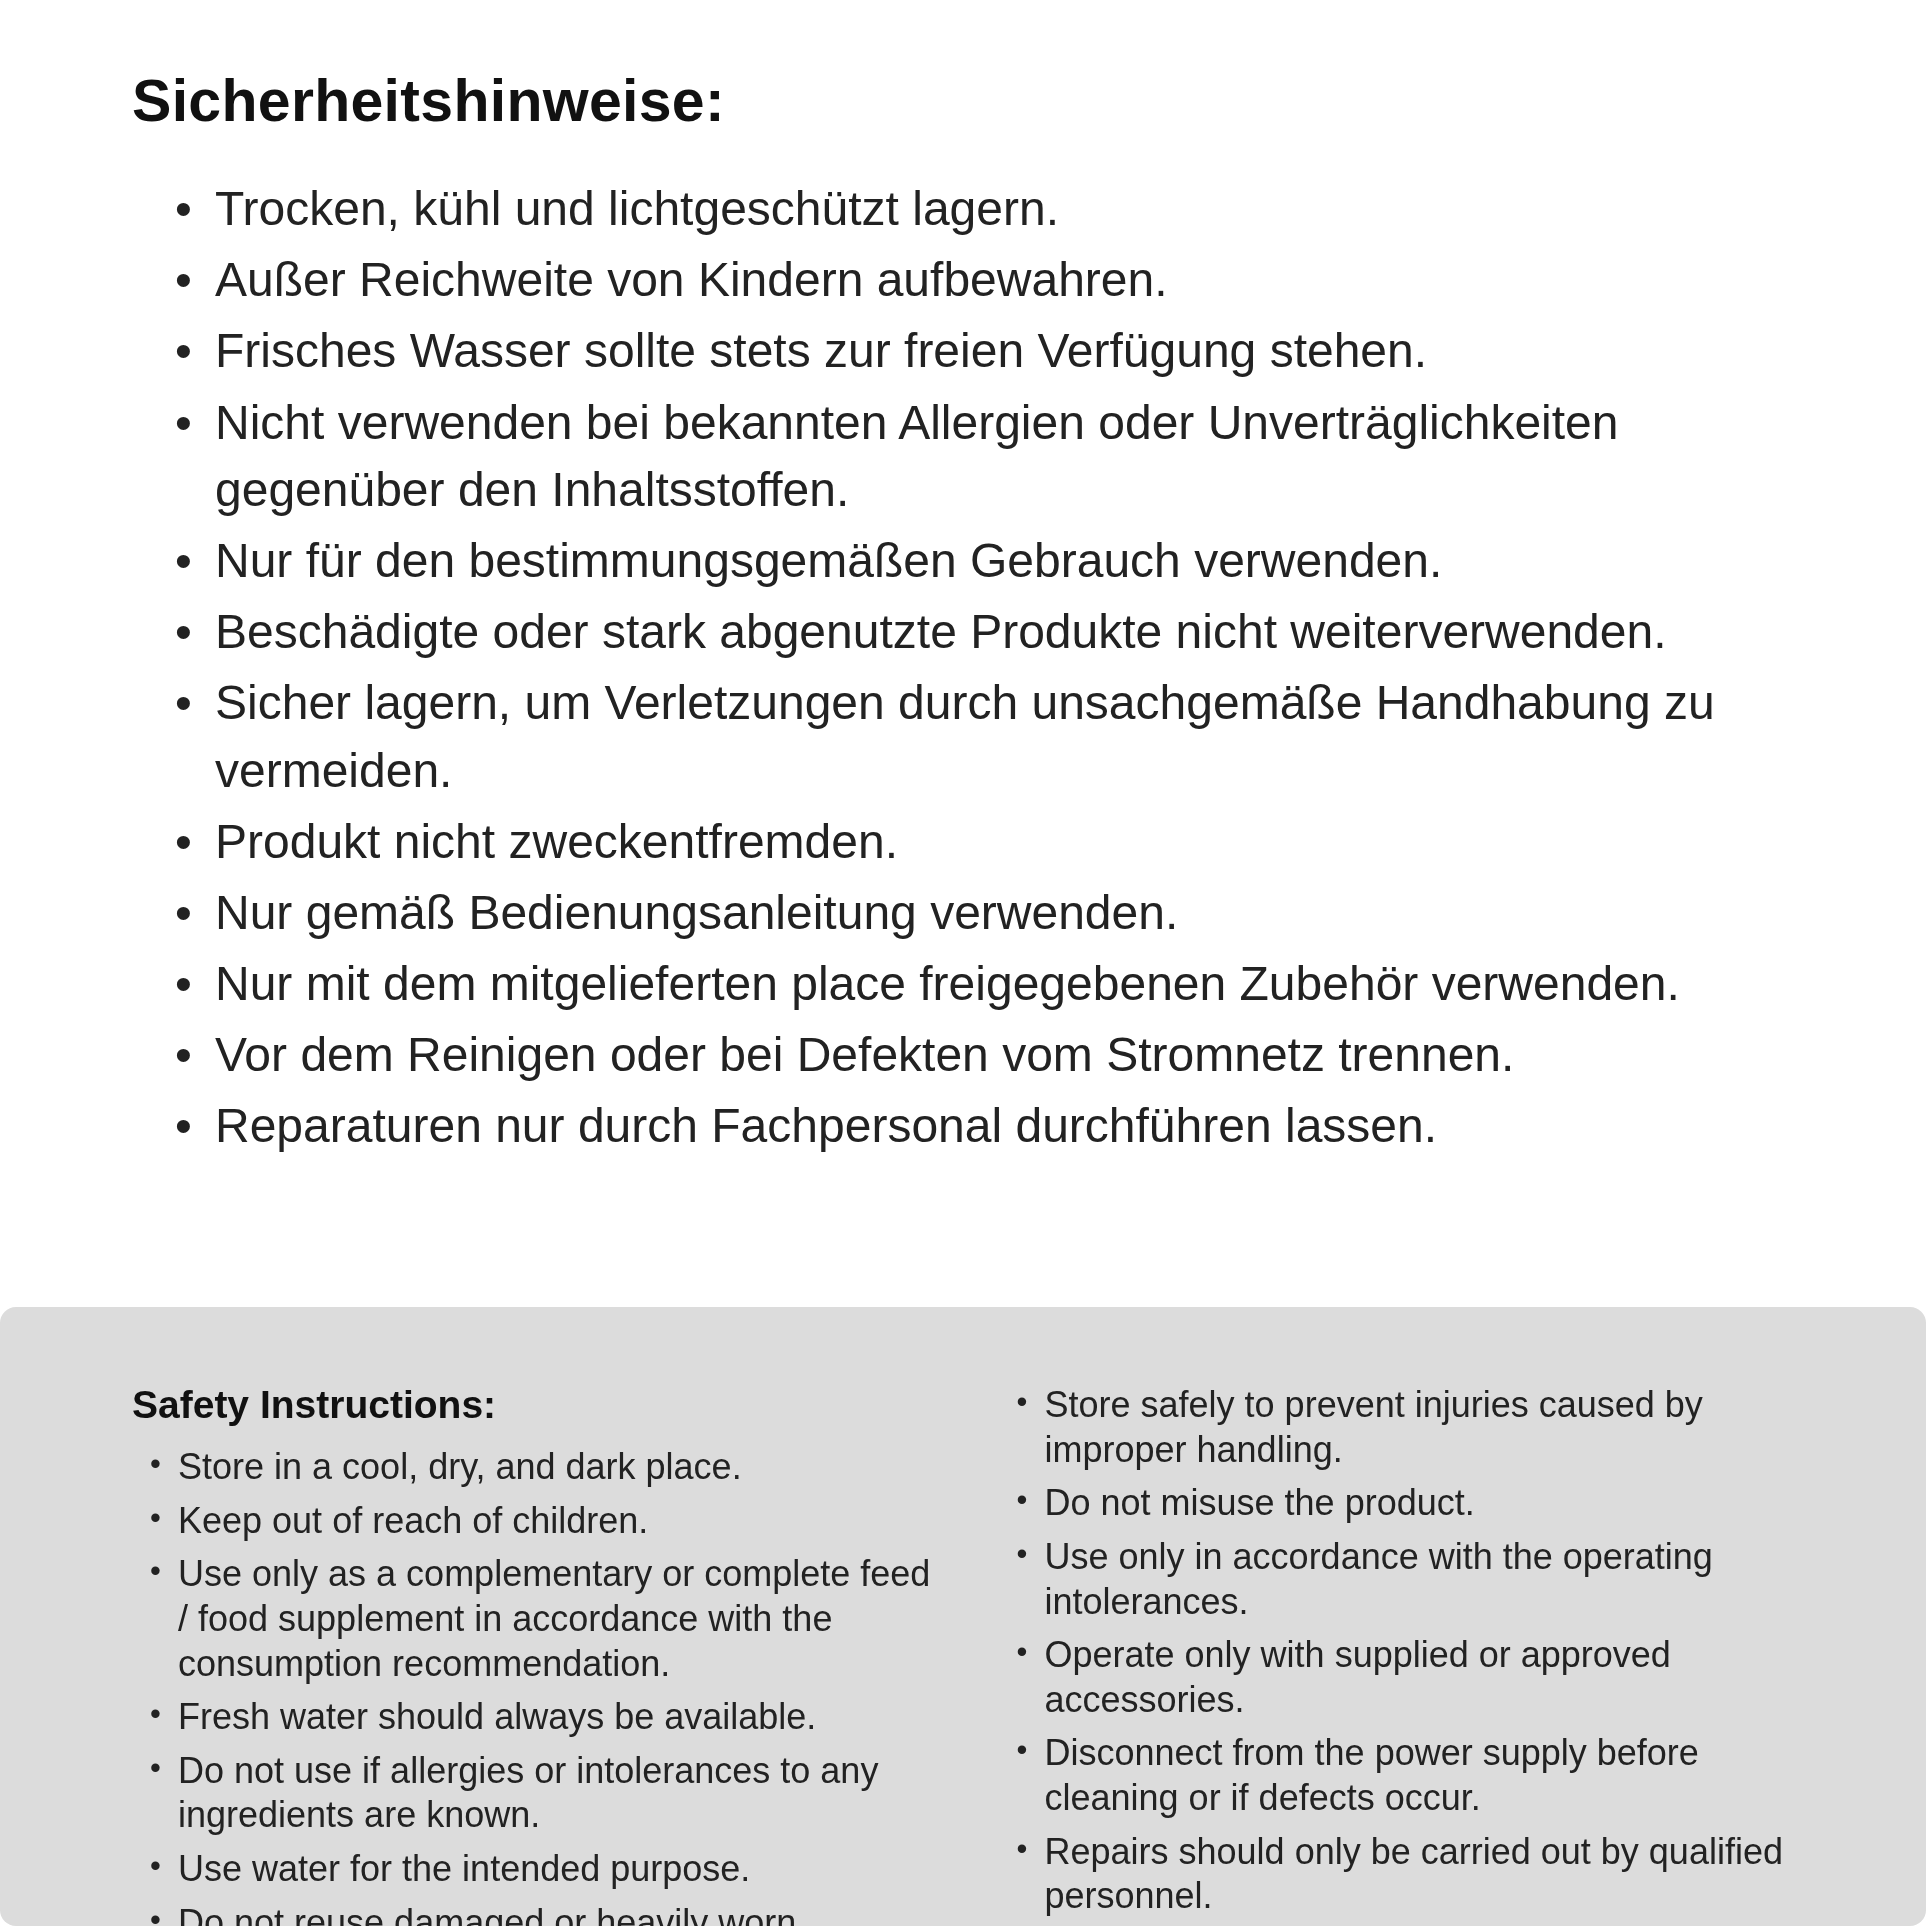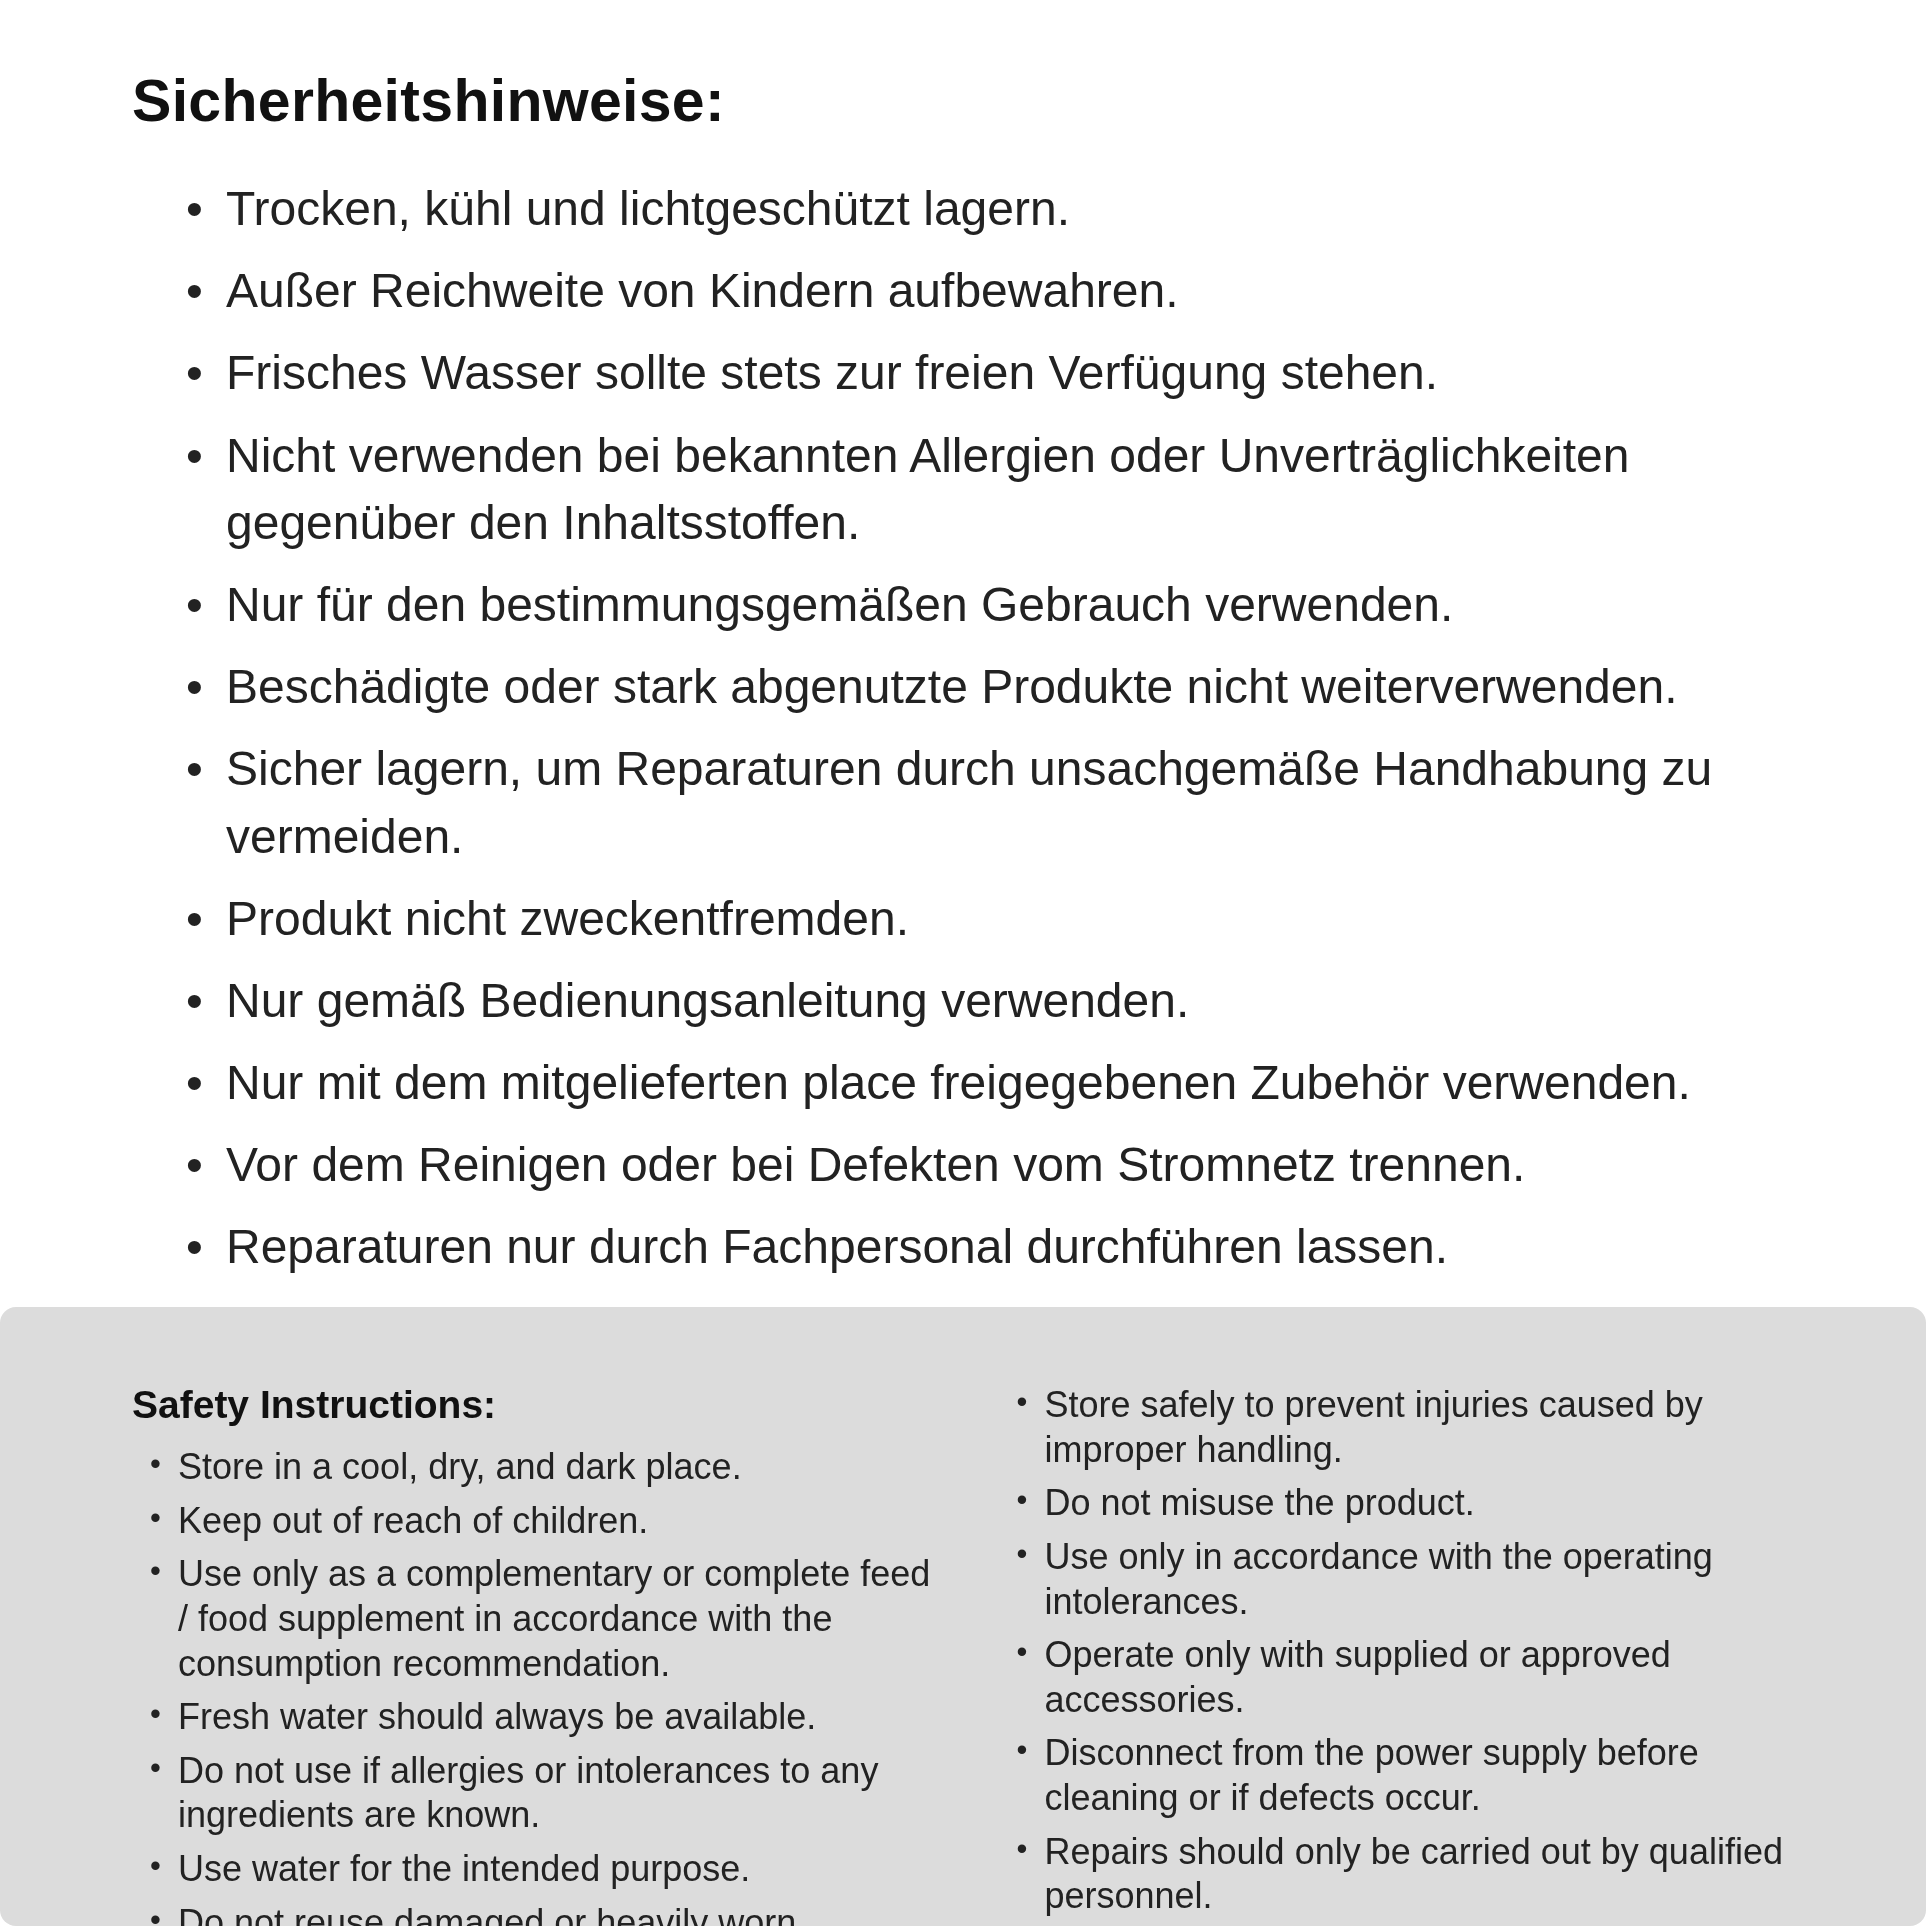--- a/index.html
+++ b/index.html
@@ -38,21 +38,21 @@
     list-style: none;
     margin: 0;
     padding: 0 0 0 39px;
   }
   .de-list li {
     position: relative;
     font-size: 48px;
     line-height: 1.40;
     color: #222222;
     padding-left: 40px;
-    margin: 15px;
+    margin: 4px;
   }
   .de-list li::before {
     content: "\2022";
     position: absolute;
     left: 0;
     top: 0;
     color: #222222;
   }
 
   
@@ -110,21 +110,21 @@
 
 <div class="de-section">
   <h1 class="de-title">Sicherheitshinweise:</h1>
   <ul class="de-list">
     <li>Trocken, kühl und lichtgeschützt lagern.</li>
     <li>Außer Reichweite von Kindern aufbewahren.</li>
     <li>Frisches Wasser sollte stets zur freien Verfügung stehen.</li>
     <li>Nicht verwenden bei bekannten Allergien oder Unverträglichkeiten gegenüber den Inhaltsstoffen.</li>
     <li>Nur für den bestimmungsgemäßen Gebrauch verwenden.</li>
     <li>Beschädigte oder stark abgenutzte Produkte nicht weiterverwenden.</li>
-    <li>Sicher lagern, um Reparaturen durch unsachgemäße Handhabung zu vermeiden.</li>
+    <li>Sicher lagern, um Verletzungen durch unsachgemäße Handhabung zu vermeiden.</li>
     <li>Produkt nicht zweckentfremden.</li>
     <li>Nur gemäß Bedienungsanleitung verwenden.</li>
     <li>Nur mit dem mitgelieferten place freigegebenen Zubehör verwenden.</li>
     <li>Vor dem Reinigen oder bei Defekten vom Stromnetz trennen.</li>
     <li>Reparaturen nur durch Fachpersonal durchführen lassen.</li>
   </ul>
 </div>
 
 <div class="en-section">
   <div class="en-col en-col-left">

